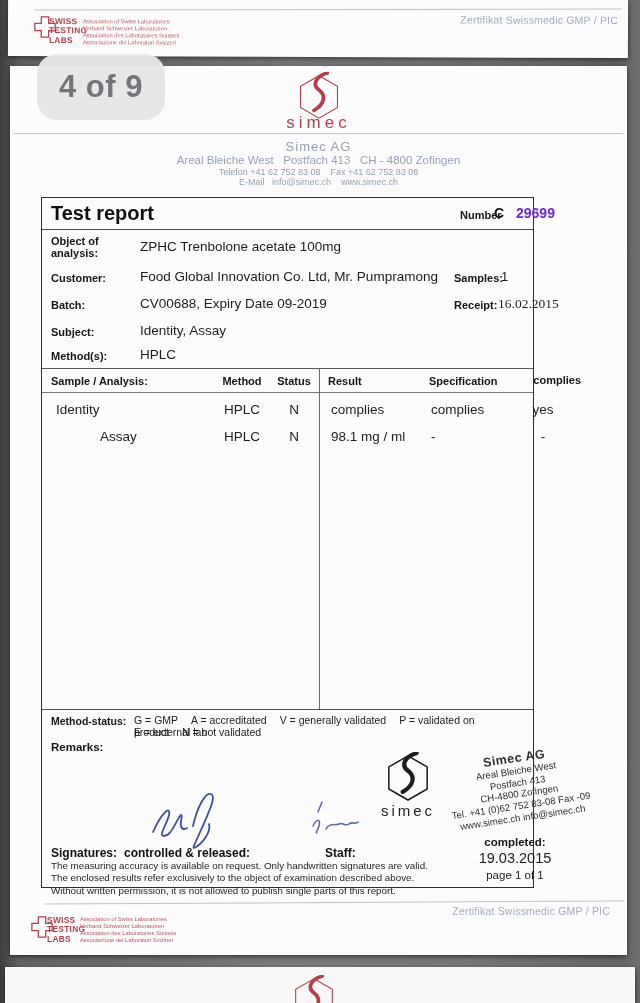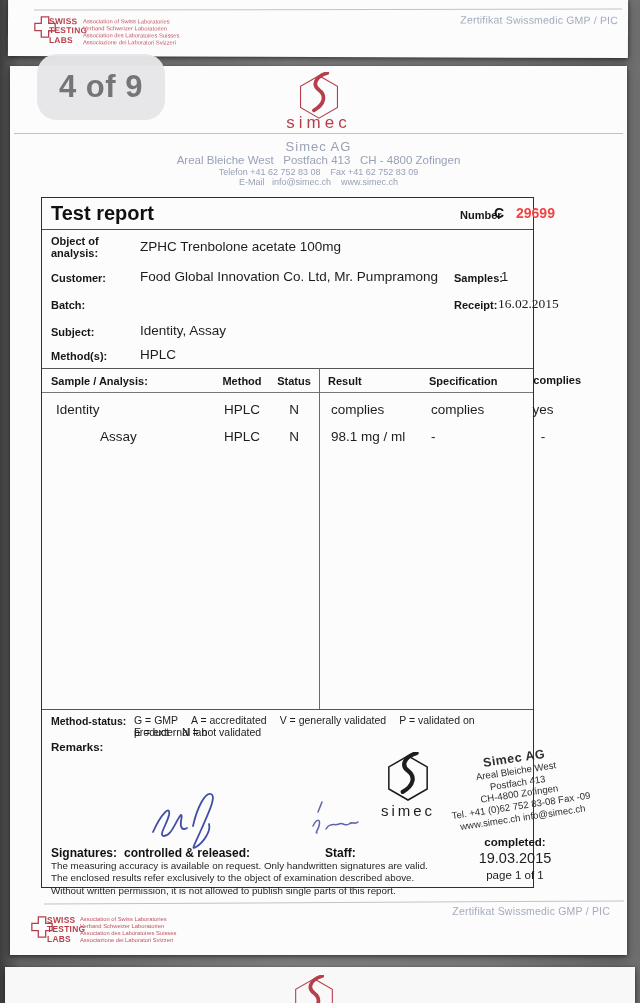--- a/index.html
+++ b/index.html
@@ -68,34 +68,35 @@
     <div class="lh ws" style="top:88px;font-size:11.5px;">Areal Bleiche West   Postfach 413   CH - 4800 Zofingen</div>
     <div class="lh ws" style="top:101px;font-size:9px;">Telefon +41 62 752 83 08    Fax +41 62 752 83 09</div>
     <div class="lh ws" style="top:111px;font-size:9px;">E-Mail   info@simec.ch    www.simec.ch</div>
 
     <div class="abs" style="left:31px;top:131px;width:493px;height:691px;border:1.5px solid #2f2f2f;">
 
       <div class="blk-line" style="top:31px;"></div>
       <div class="abs" style="left:9px;top:4px;font-size:20px;font-weight:bold;color:#111;">Test report</div>
       <div class="th" style="left:418px;top:11px;">Number</div>
       <div class="abs" style="left:452px;top:7px;font-size:14px;font-weight:bold;color:#111;">C</div>
-      <div class="abs" style="left:474px;top:7px;font-size:14px;font-weight:bold;color:#ef4444;">29699</div>
+      <div class="abs" style="left:474px;top:7px;font-size:14px;font-weight:bold;color:#6d28d9;">29699</div>
 
       <div class="abs box-label" style="left:9px;top:37px;">
         <div>Object of</div>
           <div>analysis:</div>
       </div>
       <div class="abs box-value" style="left:98px;top:41px;">ZPHC Trenbolone acetate 100mg</div>
 
       <div class="abs box-label" style="left:9px;top:74px;">Customer:</div>
       <div class="abs box-value" style="left:98px;top:71px;">Food Global Innovation Co. Ltd, Mr. Pumpramong</div>
       <div class="abs box-label" style="left:412px;top:74px;">Samples:</div>
       <div class="abs box-value" style="left:459px;top:71px;font-size:13px;">1</div>
 
       <div class="abs box-label" style="left:9px;top:101px;">Batch:</div>
+      <div class="abs box-value" style="left:98px;top:98px;">CV00688, Expiry Date 09-2019</div>
       <div class="abs box-label" style="left:412px;top:101px;">Receipt:</div>
       <div class="abs box-value" style="left:456px;top:98px;font-family:Liberation Serif, serif;">16.02.2015</div>
 
       <div class="abs box-label" style="left:9px;top:128px;">Subject:</div>
       <div class="abs box-value" style="left:98px;top:125px;">Identity, Assay</div>
 
       <div class="abs box-label" style="left:9px;top:152px;">Method(s):</div>
       <div class="abs box-value" style="left:98px;top:149px;">HPLC</div>
 
       <div class="blk-line" style="top:170px;background:#555;"></div>

